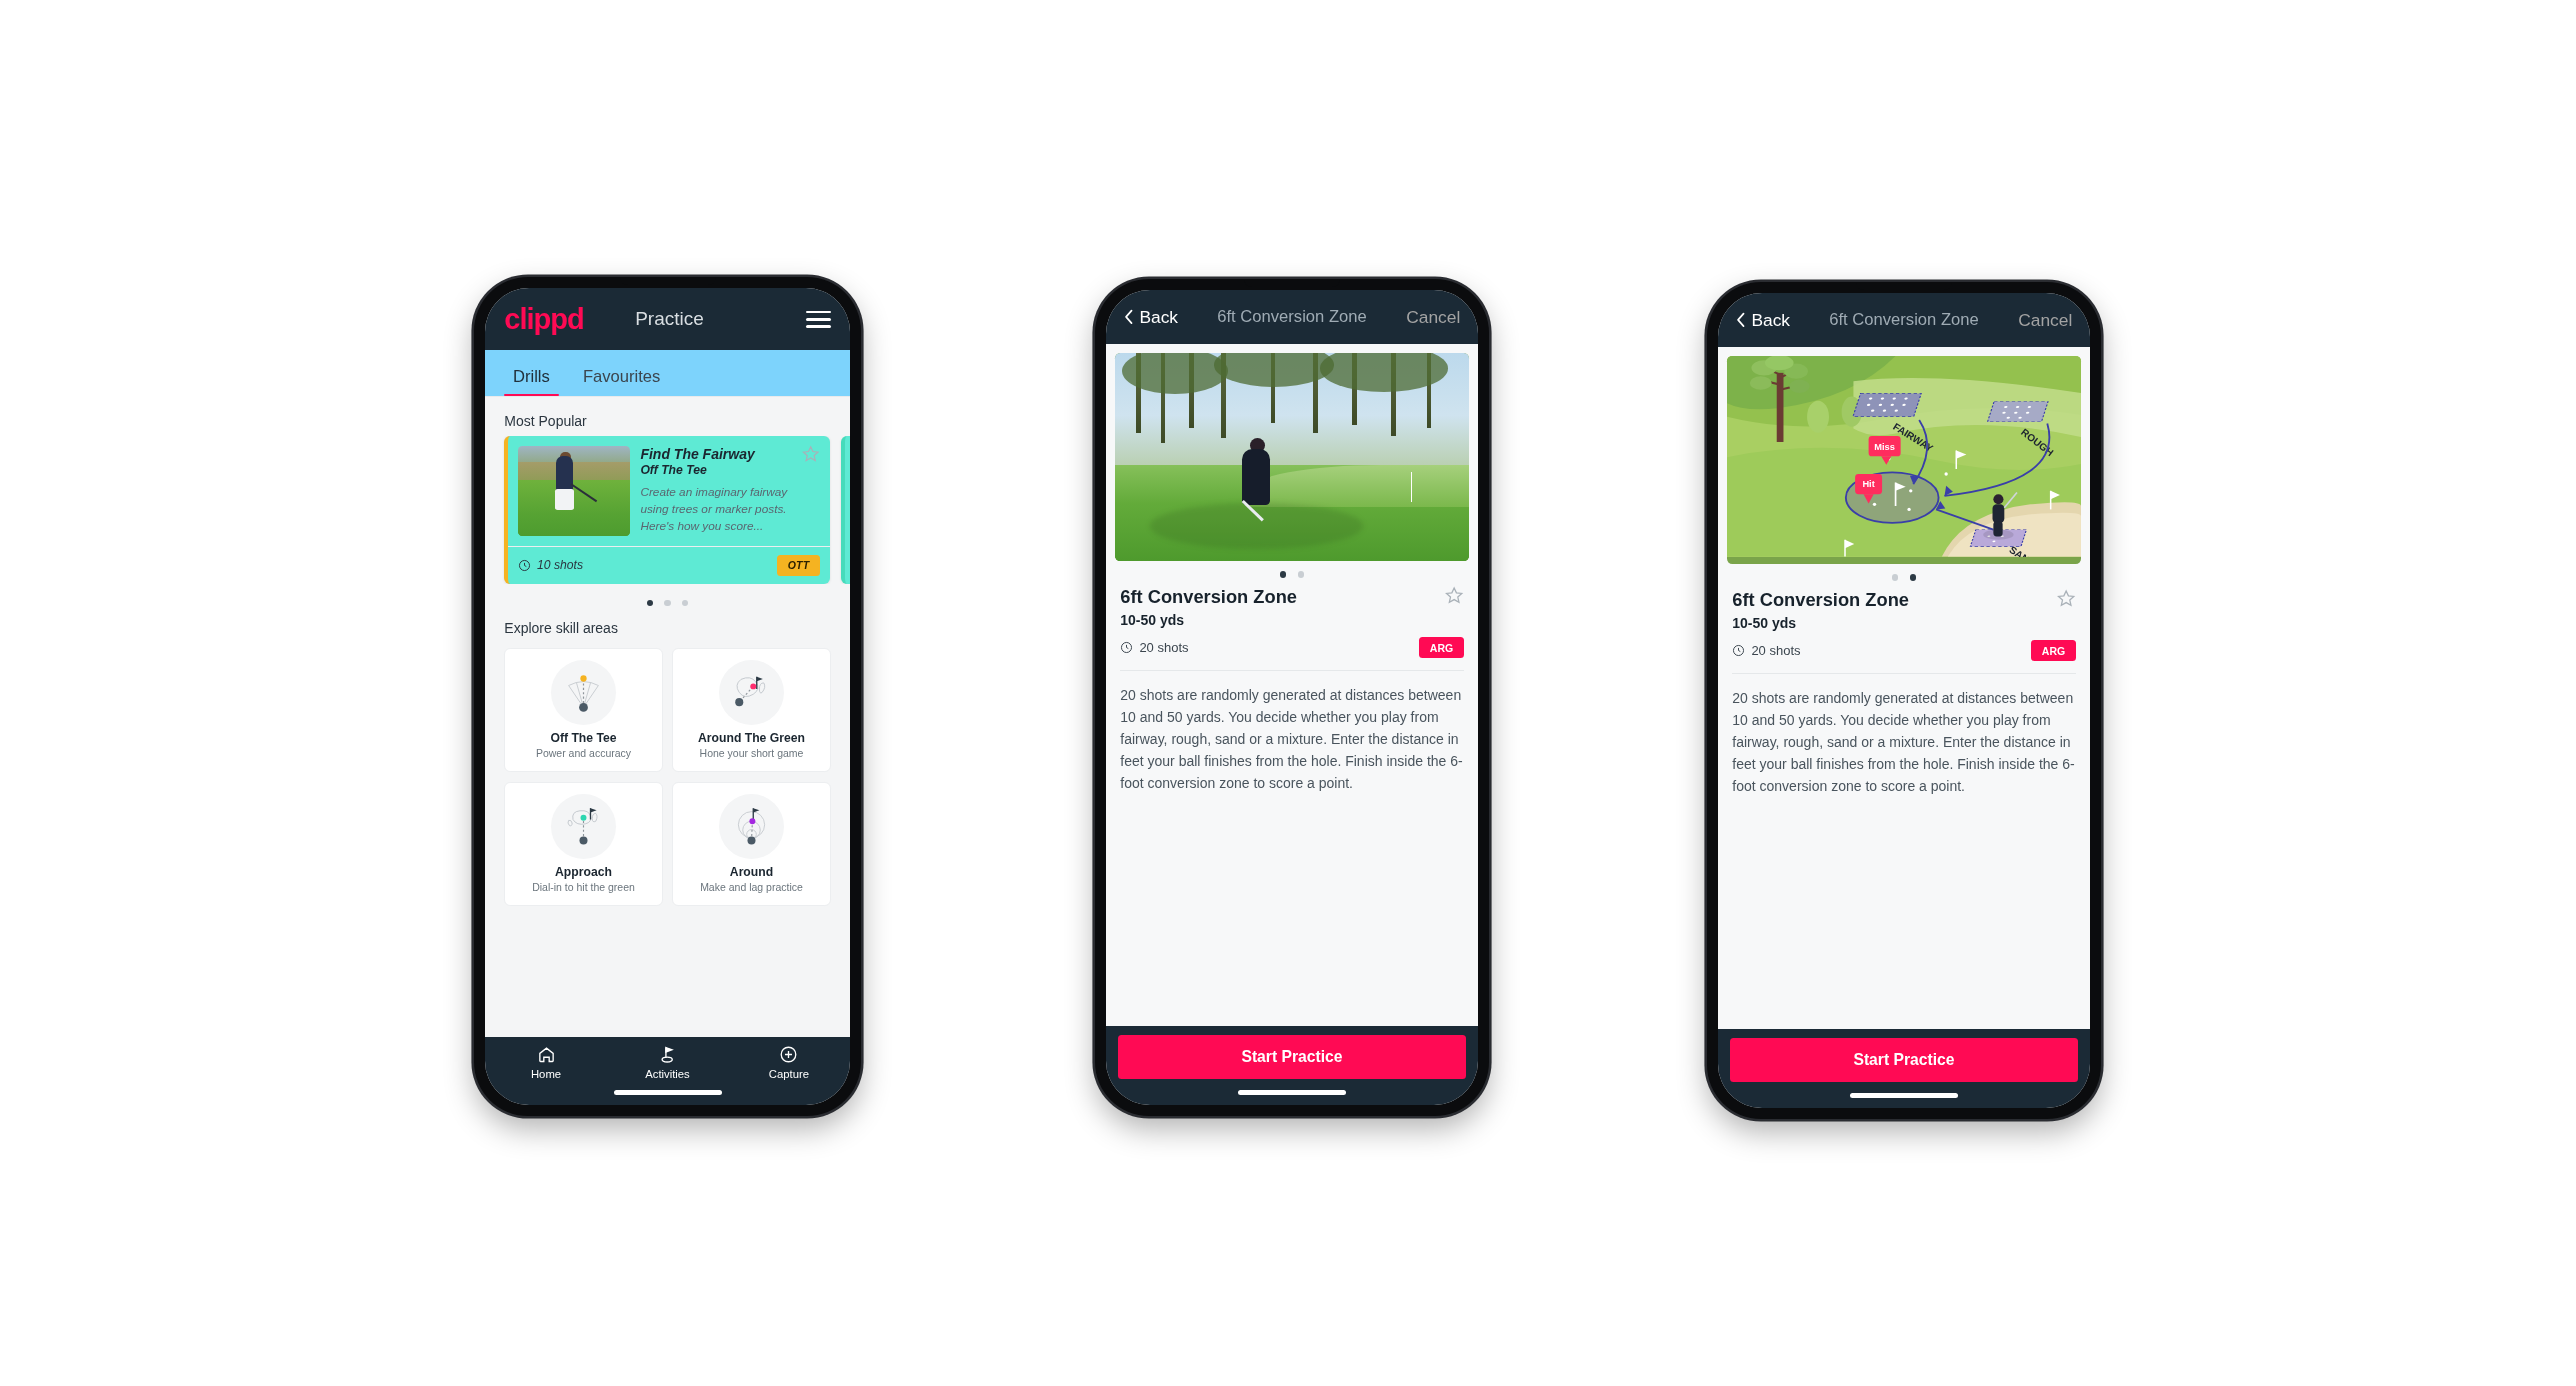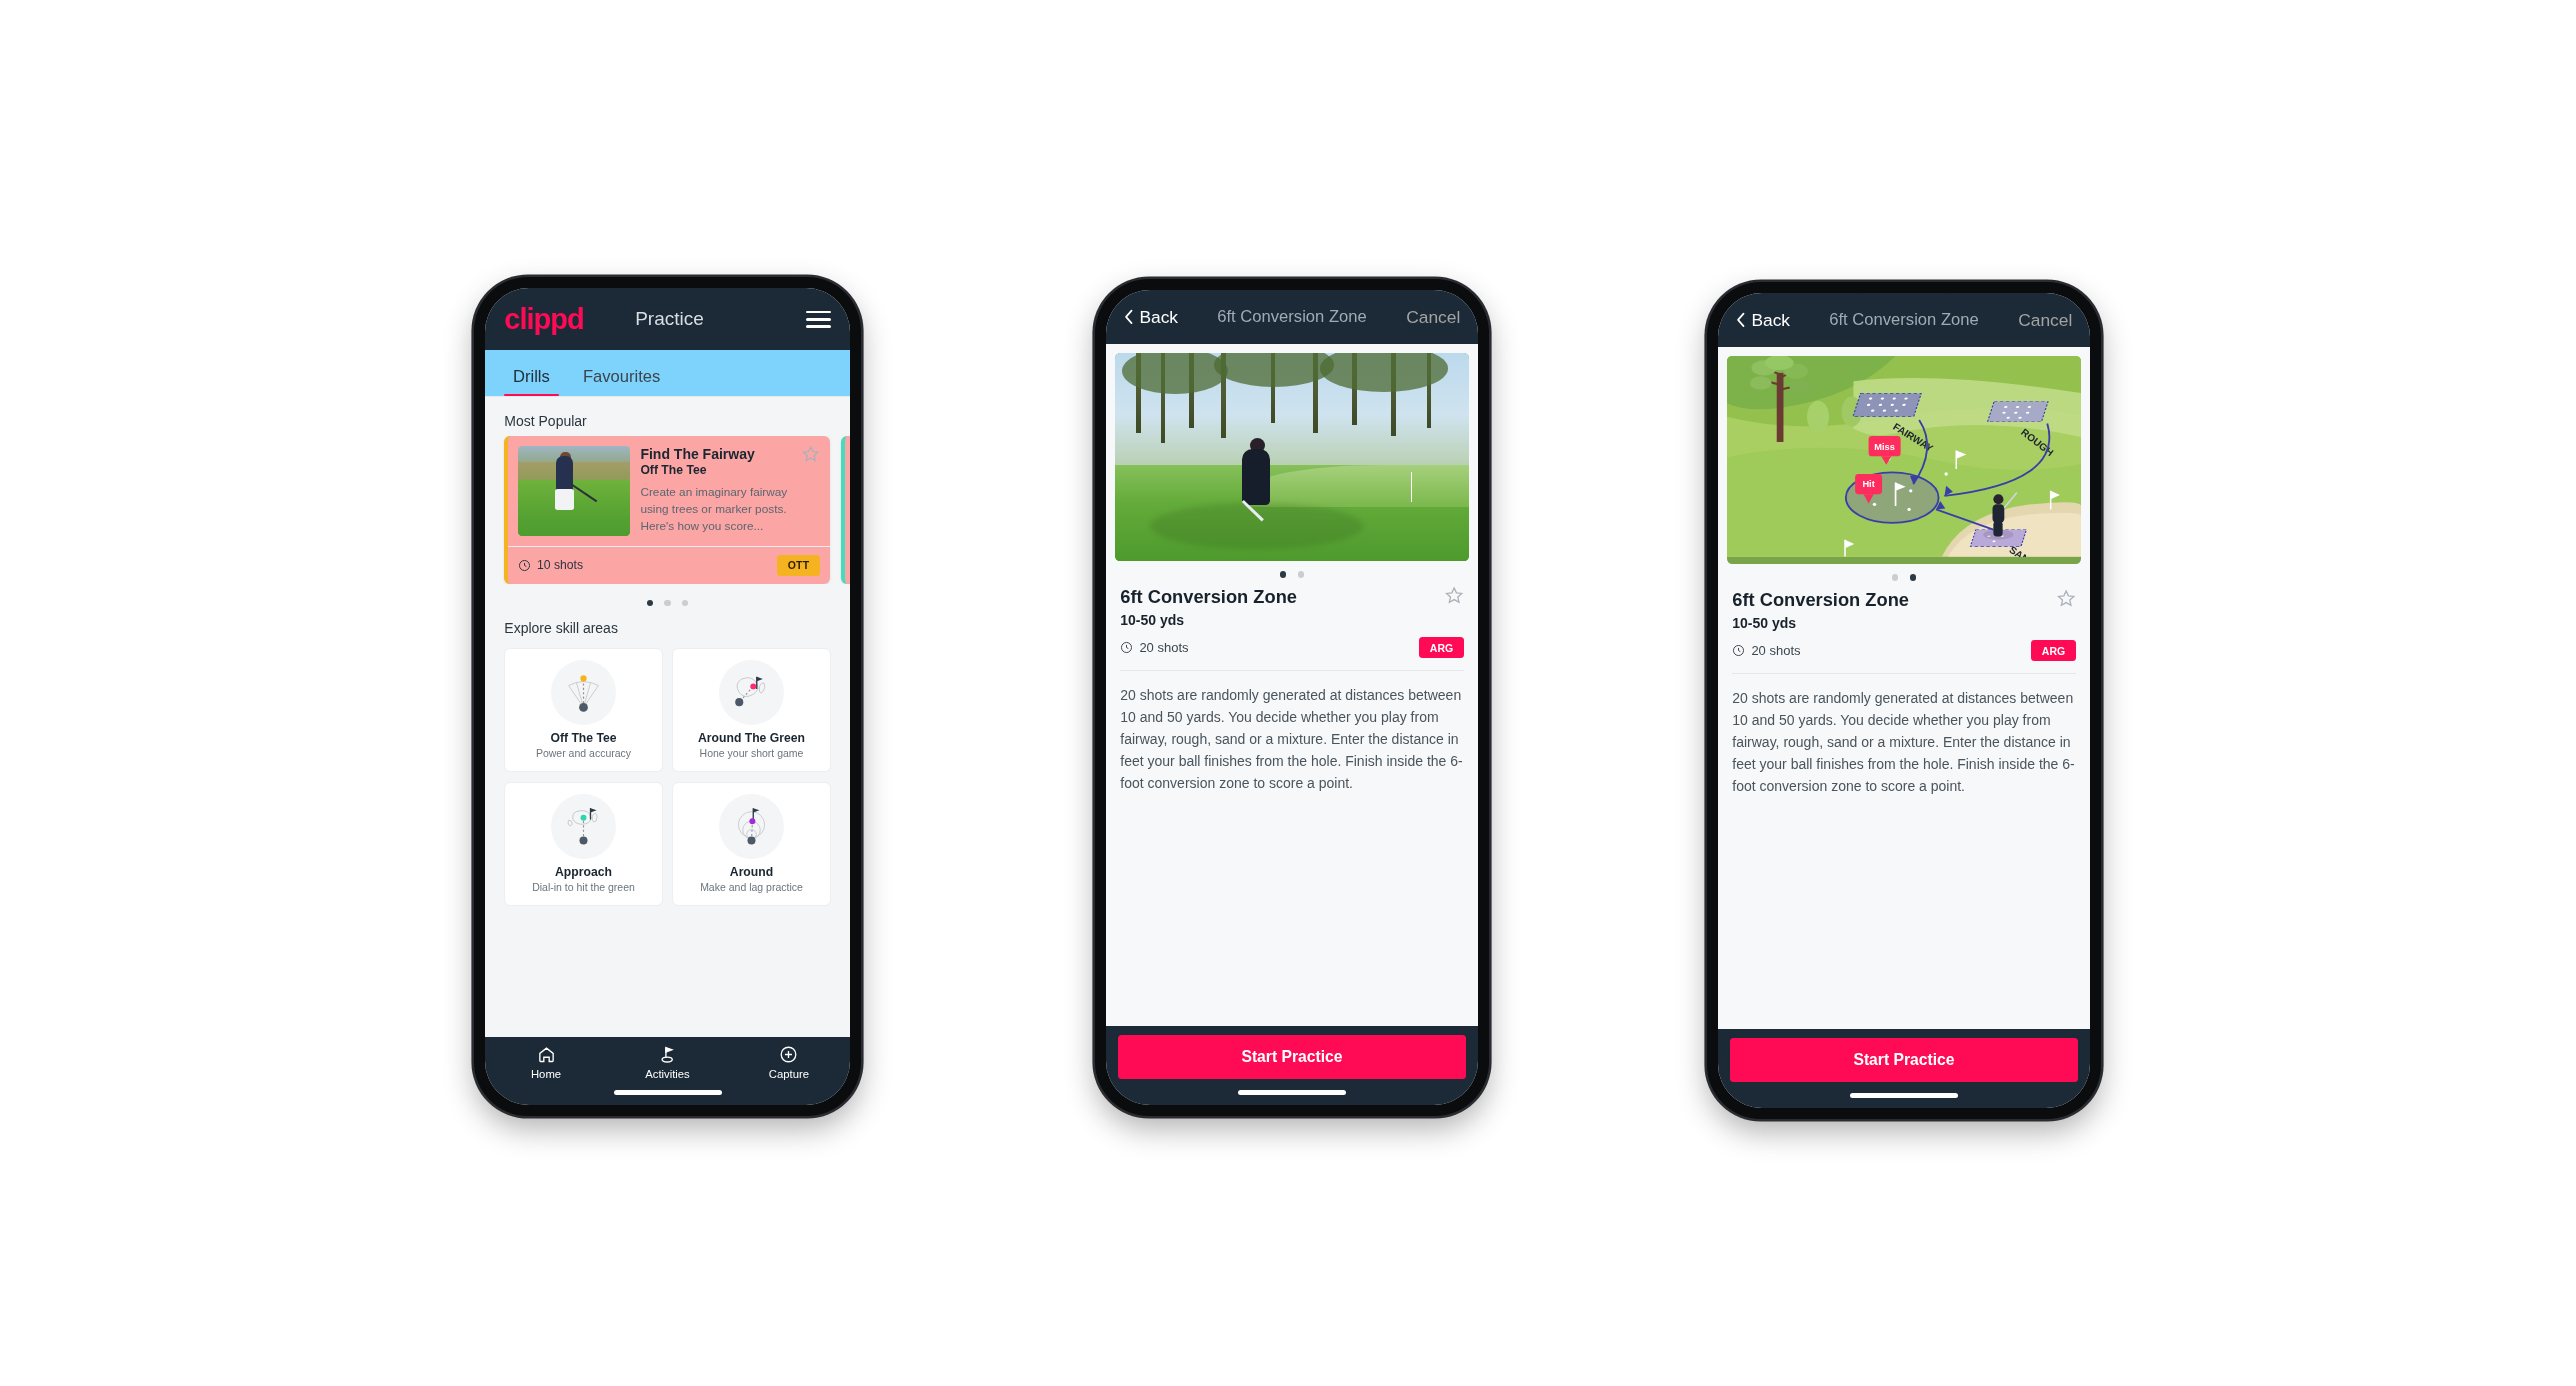--- a/index.html
+++ b/index.html
@@ -137,25 +137,26 @@
 
   
   .carousel-row {
     display: flex;
     gap: 10.5px;
     padding: 0 0 0 19px;
     overflow: hidden;
   }
   .drill-card {
     flex: 0 0 326px;
-    background: #fca5a5;
+    background: #5eead4;
     border-radius: 6.1px;
     border-left: 4.4px solid #f5b321;
     box-shadow: 0 0.9px 2.6px rgba(0,0,0,0.10);
     overflow: hidden;
+    font-style: italic;
   }
   .drill-card.peek {
     flex: 0 0 14px;
     border-left: 4.4px solid #46dbbb;
   }
   .drill-main { display: flex; padding: 9.6px 10.5px 10.5px 9.6px; gap: 10.5px; }
   .drill-thumb {
     flex: 0 0 112px;
     height: 90px;
     border-radius: 4.4px;

